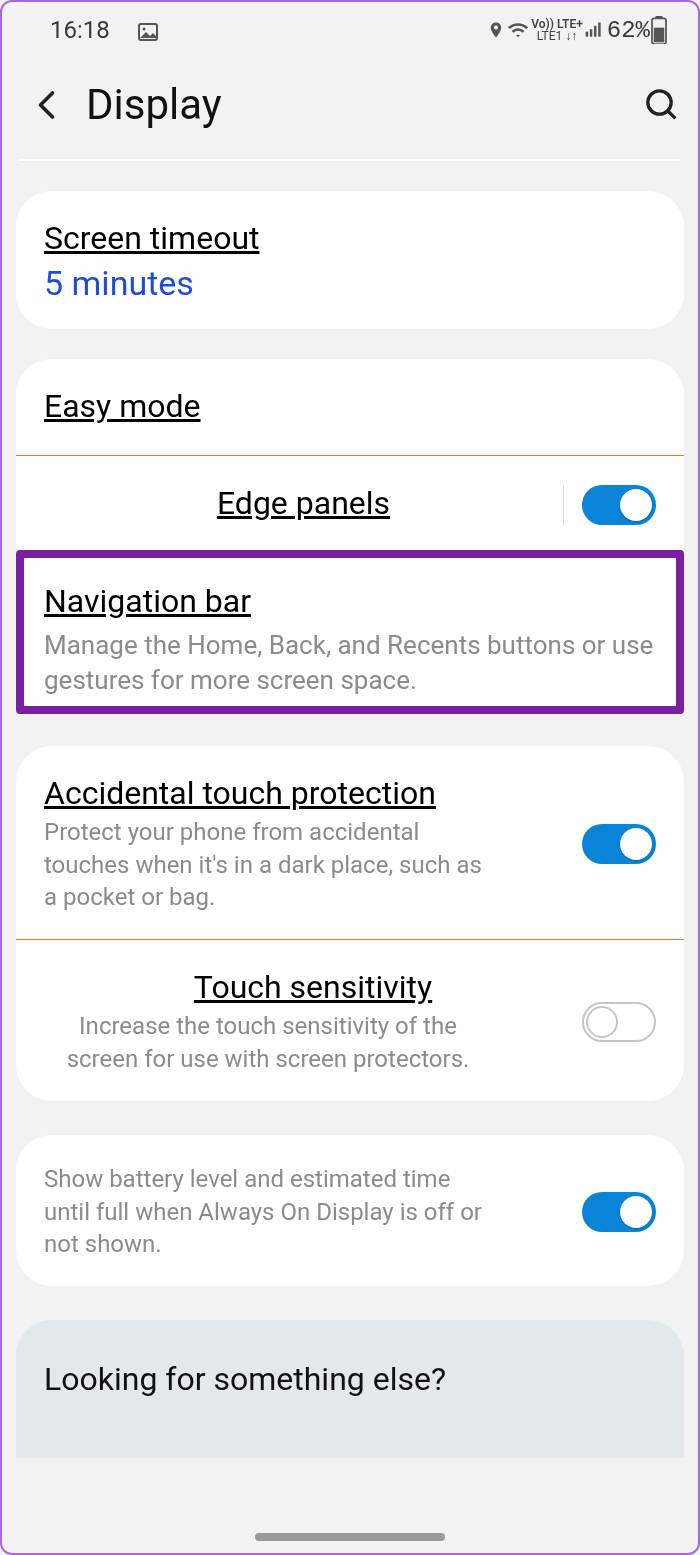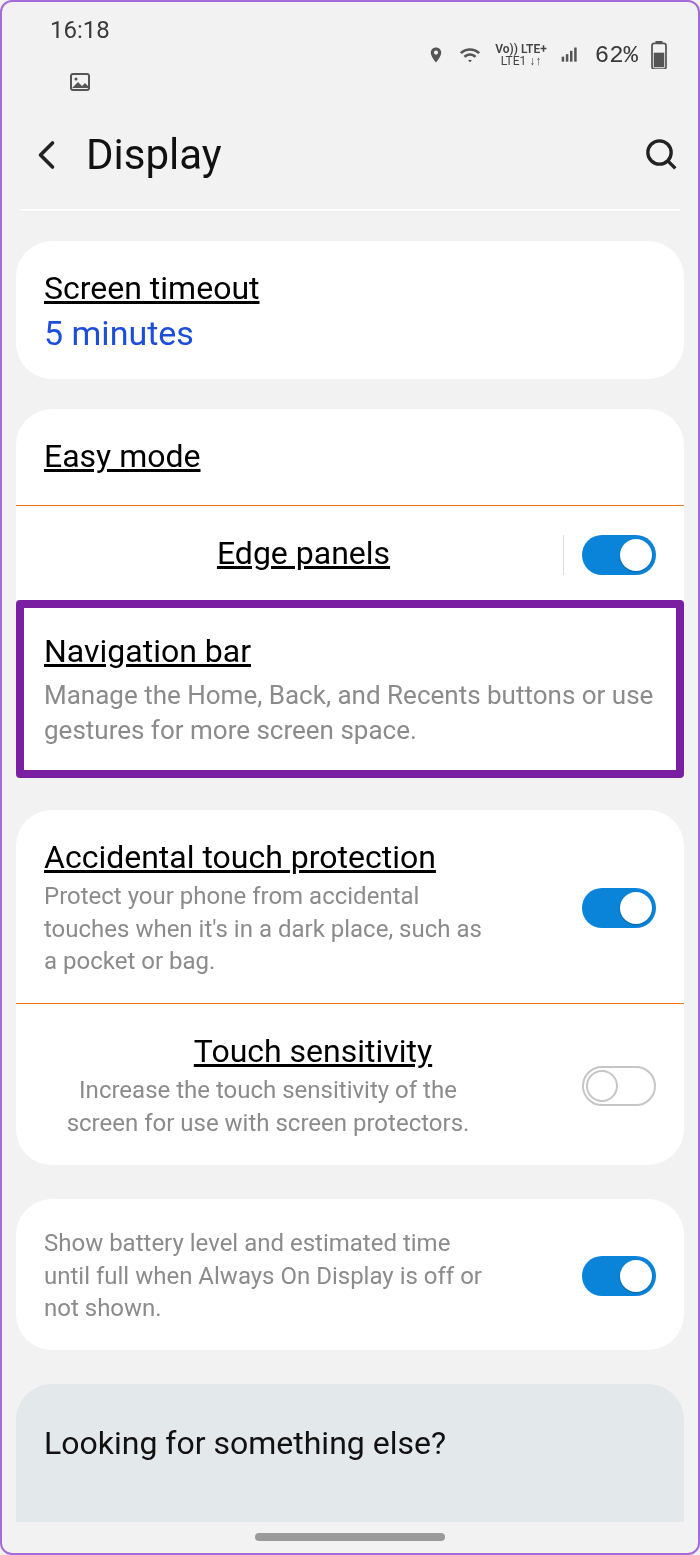--- a/index.html
+++ b/index.html
@@ -23,22 +23,22 @@
 
   
   .status-bar {
     display: flex;
     justify-content: space-between;
     align-items: center;
     padding: 14px 30px 6px 48px;
     font-size: 24px;
     color: #3a3a3a;
   }
-  .status-left { display:flex; align-items:center; gap:26px;flex-direction:column; }
-  .status-right { display:flex; align-items:center; gap:12px; }
+  .status-left { display:flex; align-items:flex-end; gap:26px; }
+  .status-right { display:flex; align-items:center; gap:0; }
   .status-right svg, .status-left svg { display:block; }
   .lte-block { font-size: 12px; line-height: 1; text-align:center; color:#444; }
   .lte-block .row1 { font-weight:600; }
   .batt-pct { font-size: 24px; margin-left:2px;font-family:Liberation Mono, monospace; }
 
   
   .header {
     display:flex;
     align-items:center;
     padding: 30px 16px 30px 28px;
@@ -95,21 +95,21 @@
   .toggle-sep {
     width:1px; height:40px; background:#ddd; margin-right:18px;
   }
 
   
   .nav-highlight {
     margin: 0 14px;
     background:#fff;
     border: 8px solid #7a1fa2;
     border-radius: 4px;
-    padding: 24px 20px 22px 20px;
+    padding: 24px 20px 8px 20px;
     margin-top: -2px;
     margin-bottom: -2px;
   }
   .nav-highlight .row-title { margin-bottom: 8px; }
   .nav-highlight .row-sub { padding-right: 0; font-size:26px;}
 
   
   .looking {
     background:#e3e8eb;
     border-radius: 36px 36px 0 0;

